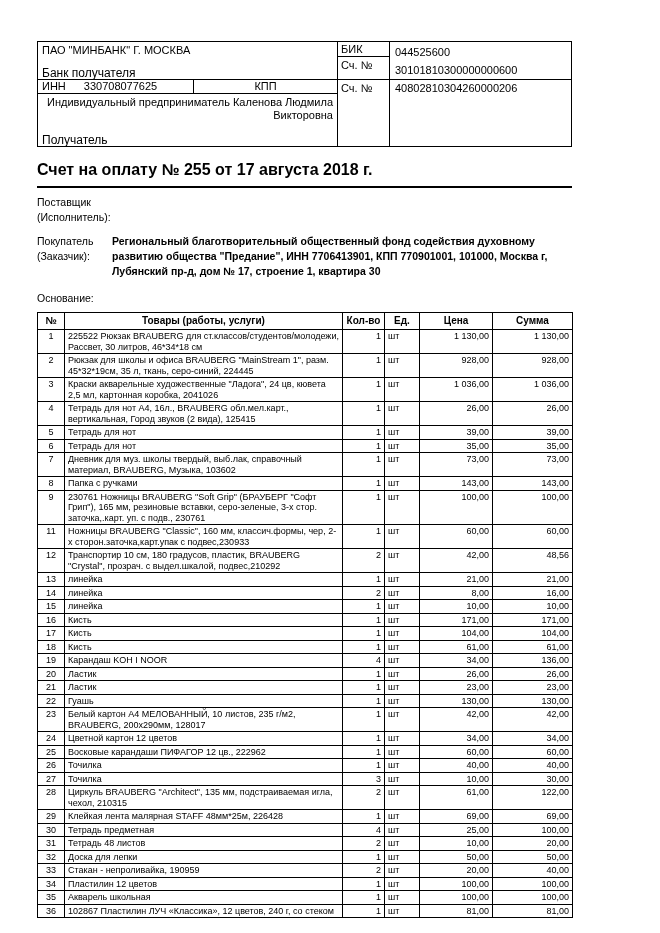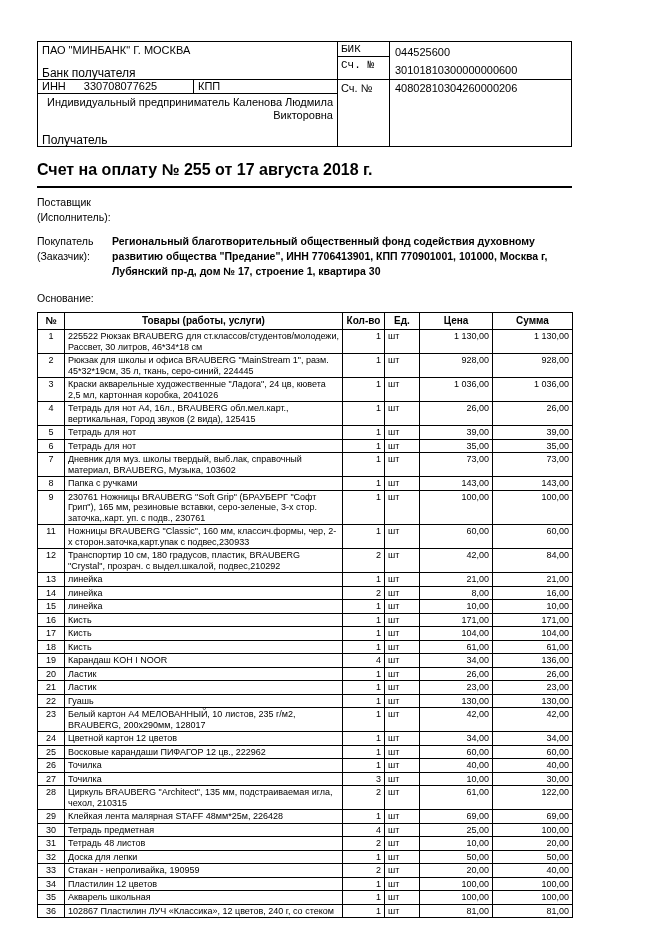--- a/index.html
+++ b/index.html
@@ -18,28 +18,28 @@
     width: 535px;
     border: 1px solid #000;
     display: flex;
     font-size: 11px;
     line-height: 13px;
   }
   .bank-left { width: 300px; border-right: 1px solid #000; display: flex; flex-direction: column; }
   .cell-bankname { height: 38px; border-bottom: 1px solid #000; padding: 2px 4px 1px; position: relative; }
   .cell-payee   { height: 52px; padding: 2px 4px 1px; position: relative; text-align: right; }
   .tiny { position: absolute; bottom: 1px; left: 4px; font-size: 12px; line-height: 9px; }
-  .cell-inn { height: 14px; border-bottom: 1px solid #000; display: flex; }
+  .cell-inn { height: 14px; border-bottom: 1px solid #000; display: flex; text-align: center; }
   .inn-part { width: 156px; border-right: 1px solid #000; padding: 0 4px; display: flex; }
   .inn-part .inn-lbl { margin-right: 18px; }
   .kpp-part { flex: 1; padding: 0 4px; }
 
   .bank-right { flex: 1; display: flex; flex-direction: column; }
   .br-top { height: 38px; border-bottom: 1px solid #000; display: flex; }
-  .br-top-labels { width: 52px; border-right: 1px solid #000; display: flex; flex-direction: column; font-family: Liberation Mono, monospace; }
+  .br-top-labels { width: 52px; border-right: 1px solid #000; display: flex; flex-direction: column; }
   .lbl-bik { height: 15px; border-bottom: 1px solid #000; padding: 1px 3px; }
   .lbl-corr { flex: 1; padding: 2px 3px; }
   .br-top-values { flex: 1; padding: 1px 5px; line-height: 18px; }
   .br-bottom { flex: 1; display: flex; }
   .br-b-label { width: 52px; border-right: 1px solid #000; padding: 2px 3px; }
   .br-b-value { flex: 1; padding: 2px 5px; }
 
   
   .doc-title { margin: 13px 0 0 0; font-size: 16px; font-weight: bold; line-height: 20px; }
   .rule { width: 535px; height: 2px; background: #000; margin-top: 6px; }
@@ -233,21 +233,21 @@
       <td class="c-unit">шт</td>
       <td class="c-price">60,00</td>
       <td class="c-sum">60,00</td>
     </tr>
         <tr>
       <td class="c-num">12</td>
       <td class="c-name">Транспортир 10 см, 180 градусов, пластик, BRAUBERG "Crystal", прозрач. с выдел.шкалой, подвес,210292</td>
       <td class="c-qty">2</td>
       <td class="c-unit">шт</td>
       <td class="c-price">42,00</td>
-      <td class="c-sum">84,00</td>
+      <td class="c-sum">48,56</td>
     </tr>
         <tr>
       <td class="c-num">13</td>
       <td class="c-name">линейка</td>
       <td class="c-qty">1</td>
       <td class="c-unit">шт</td>
       <td class="c-price">21,00</td>
       <td class="c-sum">21,00</td>
     </tr>
         <tr>

